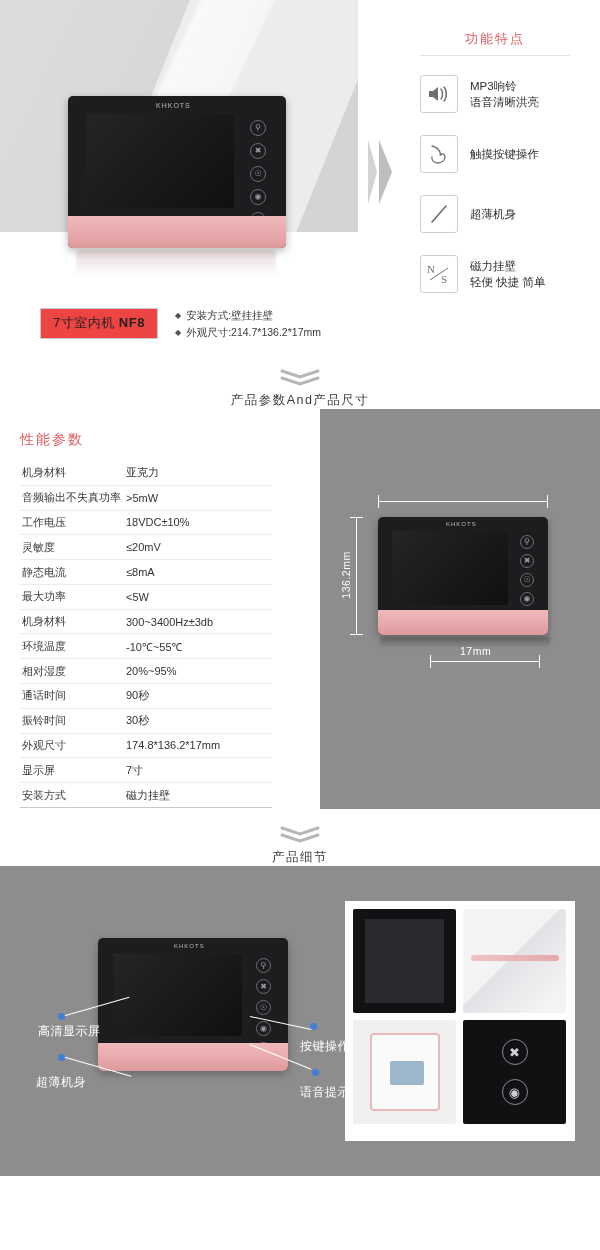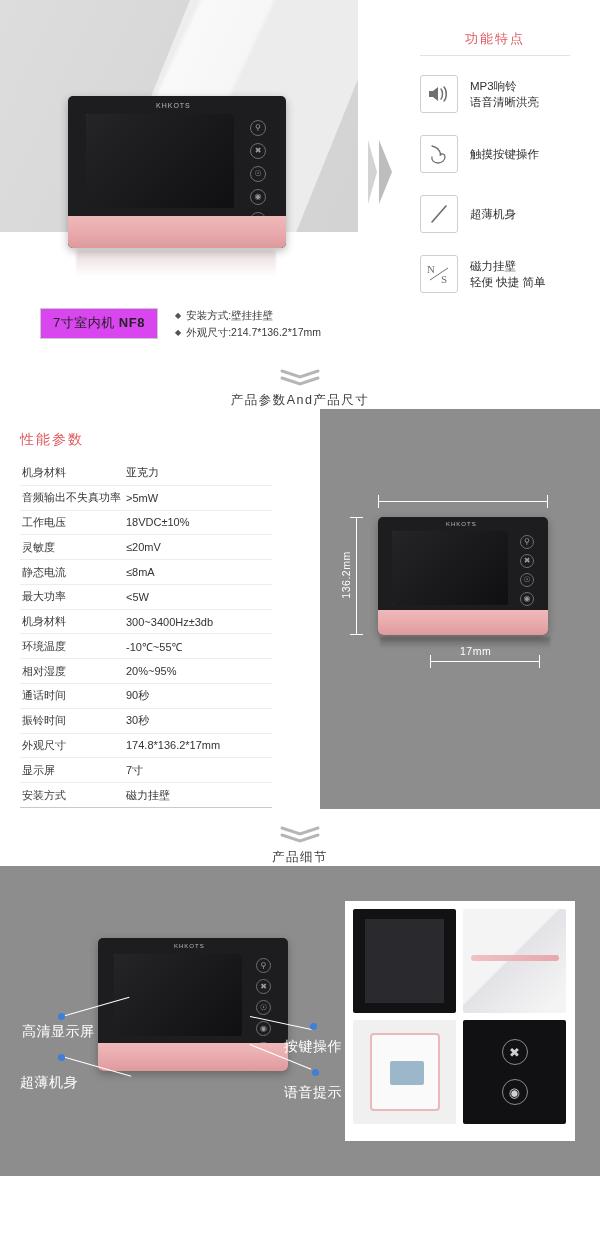--- a/index.html
+++ b/index.html
@@ -100,21 +100,21 @@
     left: 76px; top: 250px;
     width: 200px; height: 26px;
     background: linear-gradient(180deg, rgba(170,120,125,0.28), rgba(170,120,125,0));
     filter: blur(1px);
     border-radius: 4px;
   }
 
   .label-card {
     position: absolute;
     left: 40px; top: 308px;
-    background: #d946ef;
+    background: #ef4444;
     border: 1px solid #c9c9c9;
     padding: 5px 12px 6px 12px;
     font-size: 13px;
     color: #222;
     letter-spacing: .5px;
   }
   .label-card b { font-weight: bold; }
   .hero-bullets {
     position: absolute;
     left: 175px; top: 307px;
@@ -261,23 +261,24 @@
     background: #8d8d8d;
   }
   .det-device { left: 98px; top: 72px; width: 190px; height: 133px; }
   .det-device .screen { left: 16px; top: 16px; width: 128px; height: 82px; }
   .det-device .screen-glow { left: 16px; top: 16px; width: 128px; height: 82px; }
   .det-device .base { height: 28px; }
   .det-device .brand { left: 76px; top: 5px; font-size: 6px; }
 
   .callout {
     position: absolute;
-    font-size: 14px;
+    font-size: 12px;
     color: #ffffff;
     letter-spacing: .5px;
+    margin-left: 16px;
   }
   .dot {
     position: absolute;
     width: 7px; height: 7px;
     border-radius: 50%;
     background: #3f7fd6;
   }
   .lead { position: absolute; height: 1px; background: #ffffff; transform-origin: left center; }
 
   .photo-grid {

